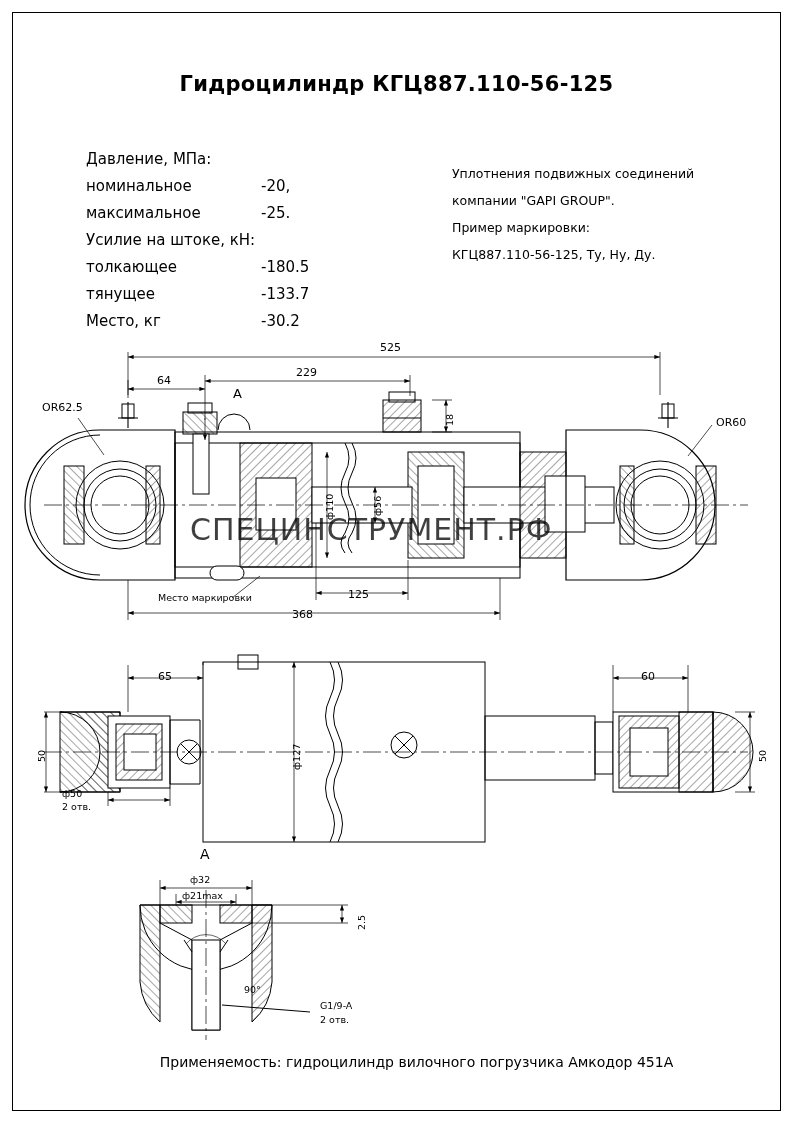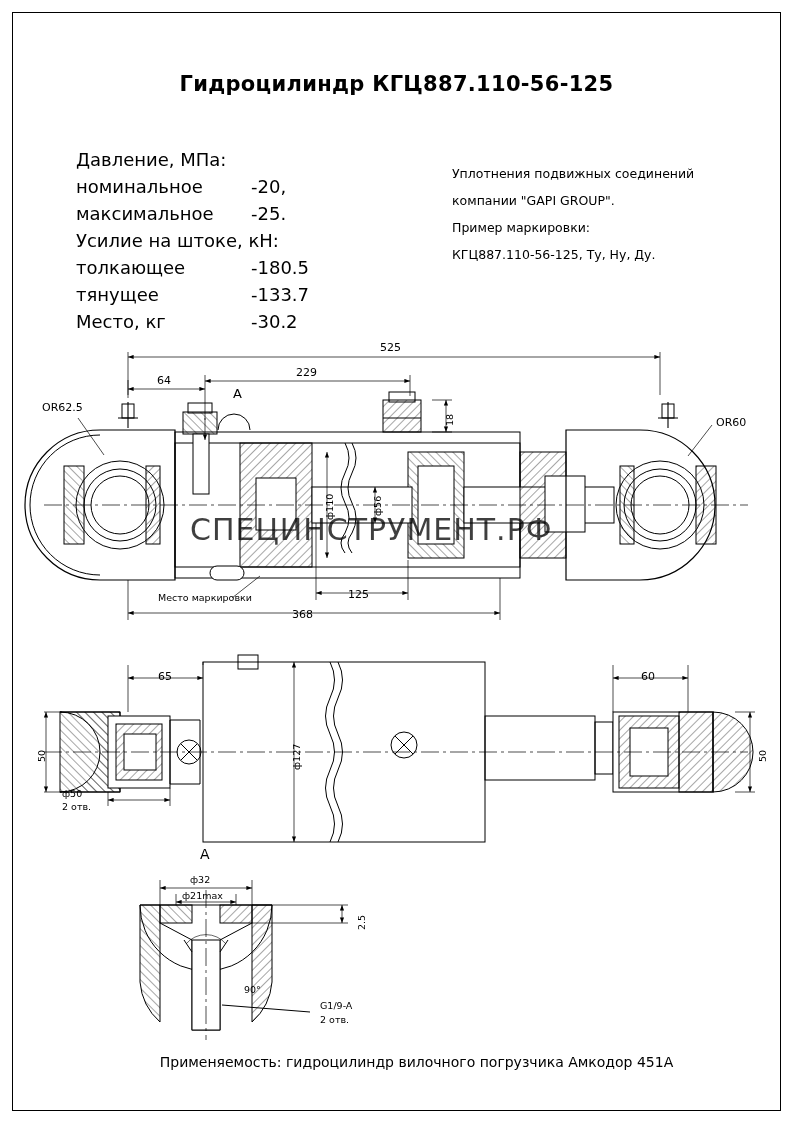--- a/index.html
+++ b/index.html
@@ -32,23 +32,23 @@
     position: absolute;
     left: 0; top: 72px;
     width: 793px;
     text-align: center;
     font-size: 21px;
     font-weight: bold;
     letter-spacing: 0.3px;
   }
   .spec {
     position: absolute;
-    left: 76px; top: 146px;
+    left: 86px; top: 146px;
     width: 330px;
-    font-size: 18px;
+    font-size: 15px;
     line-height: 27px;
   }
   .spec .row {
     position: relative;
     height: 27px;
   }
   .spec .lbl { position: absolute; left: 0; }
   .spec .val { position: absolute; left: 175px; }
   .spec .hdr { position: absolute; left: 0; }
   .notes {

